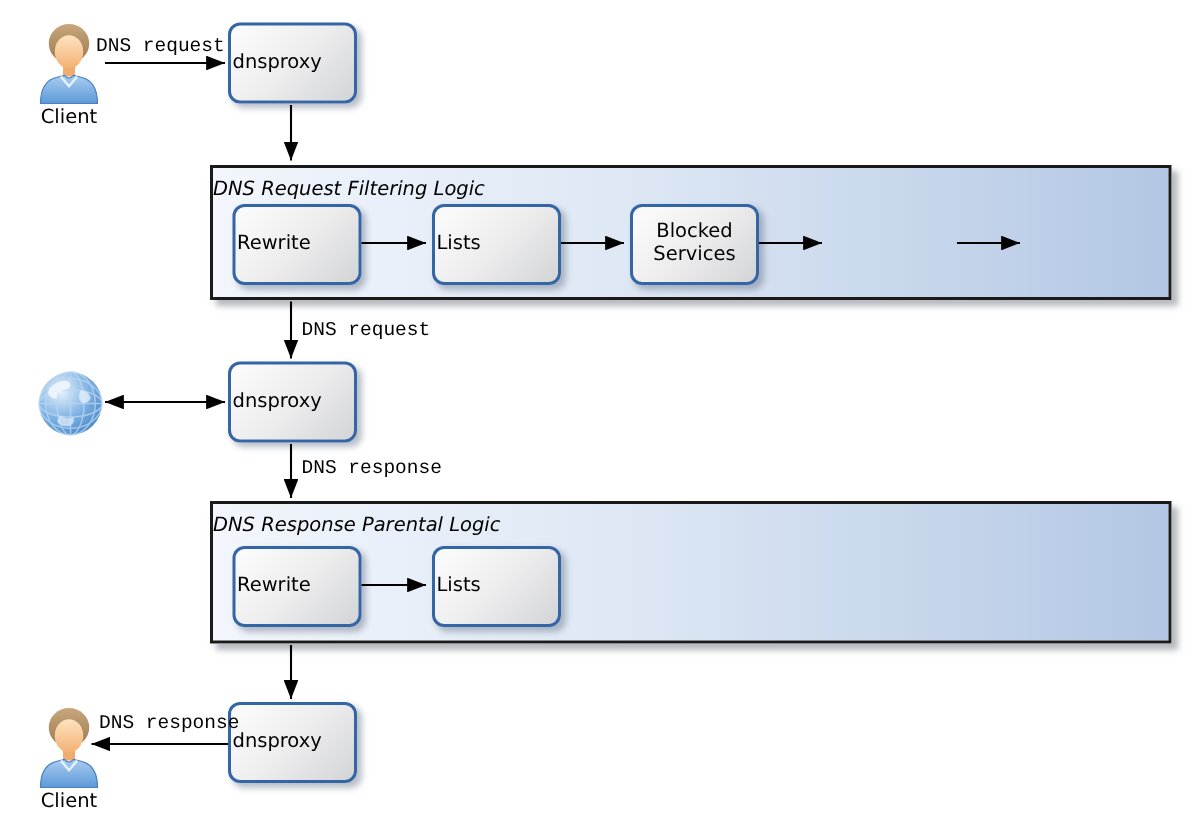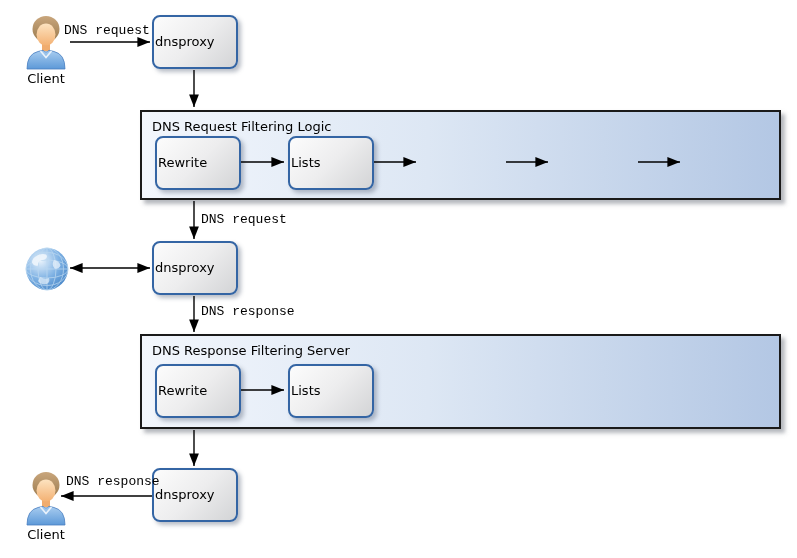--- a/index.html
+++ b/index.html
@@ -15,21 +15,21 @@
     box-shadow:3px 3px 4px rgba(100,110,130,.45);
     display:flex;align-items:center;
     text-align:center;line-height:1.15;padding:1px;
   }
   .container{
     position:absolute;left:140px;width:641px;box-sizing:border-box;
     border:2px solid #1a1a1a;
     background:linear-gradient(90deg,#f2f6fc 0%,#dde7f4 45%,#b3c7e4 100%);
     box-shadow:4px 4px 4px rgba(110,115,125,.5);
   }
-  .container-title{position:absolute;left:10px;top:7px;white-space:nowrap;}
+  .container-title{position:absolute;left:0;top:7px;white-space:nowrap;font-style:italic;}
   .label{position:absolute;}
   .center{text-align:center;}
   .nowrap{white-space:nowrap;font-family:Liberation Mono, monospace;}
   .prelines{white-space:pre-line;}
   .icon{position:absolute;}
   .arrows{position:absolute;left:0;top:0;pointer-events:none;}
 </style>
 </head>
 <body>
 
@@ -74,20 +74,23 @@
   </div>
 
   <div class="container" style="top:110px;height:90px">
     <div class="container-title">DNS Request Filtering Logic</div>
     <div class="node-box" style="left:13px;top:24px">
       <span>Rewrite</span>
     </div>
     <div class="node-box" style="left:146px;top:24px">
       <span>Lists</span>
     </div>
+    <div class="node-box" style="left:278px;top:24px">
+      <span>Blocked Services</span>
+    </div>
   </div>
 
   <svg class="icon" style="left:25px;top:247px" width="44" height="44" viewBox="0 0 44 44">
     <circle cx="22" cy="22" r="21" fill="url(#globeG)"></circle>
     <g stroke="#bcd8f0" stroke-width="1" fill="none" opacity="0.75">
       <ellipse cx="22" cy="22" rx="9" ry="21"></ellipse>
       <ellipse cx="22" cy="22" rx="16.5" ry="21"></ellipse>
       <ellipse cx="22" cy="22" rx="21" ry="9"></ellipse>
       <ellipse cx="22" cy="22" rx="21" ry="16.5"></ellipse>
       <line x1="1" y1="22" x2="43" y2="22"></line>
@@ -96,21 +99,21 @@
     <path d="M10,10 q6,-4.5 11,-2.5 q2.5,3 -1.5,5 q-7,1 -6.5,6 q-4,1 -6,-3 q0,-3.5 3,-5.5 z" fill="#eef5fc" opacity="0.9"></path>
     <path d="M29,13 q5.5,1 6.5,5.5 q-2,4 -6,3 q-3.5,-4 -0.5,-8.5 z" fill="#e4effa" opacity="0.8"></path>
     <path d="M15,30 q5,3 9,1 q1.5,4 -2.5,6 q-6,1 -8.5,-3 z" fill="#e4effa" opacity="0.7"></path>
   </svg>
 
   <div class="node-box" style="left:152px;top:241px">
     <span>dnsproxy</span>
   </div>
 
   <div class="container" style="top:334px;height:95px">
-    <div class="container-title">DNS Response Filtering Server</div>
+    <div class="container-title">DNS Response Parental Logic</div>
     <div class="node-box" style="left:13px;top:28px">
       <span>Rewrite</span>
     </div>
     <div class="node-box" style="left:146px;top:28px">
       <span>Lists</span>
     </div>
   </div>
 
   <div class="node-box" style="left:152px;top:468px">
     <span>dnsproxy</span>

